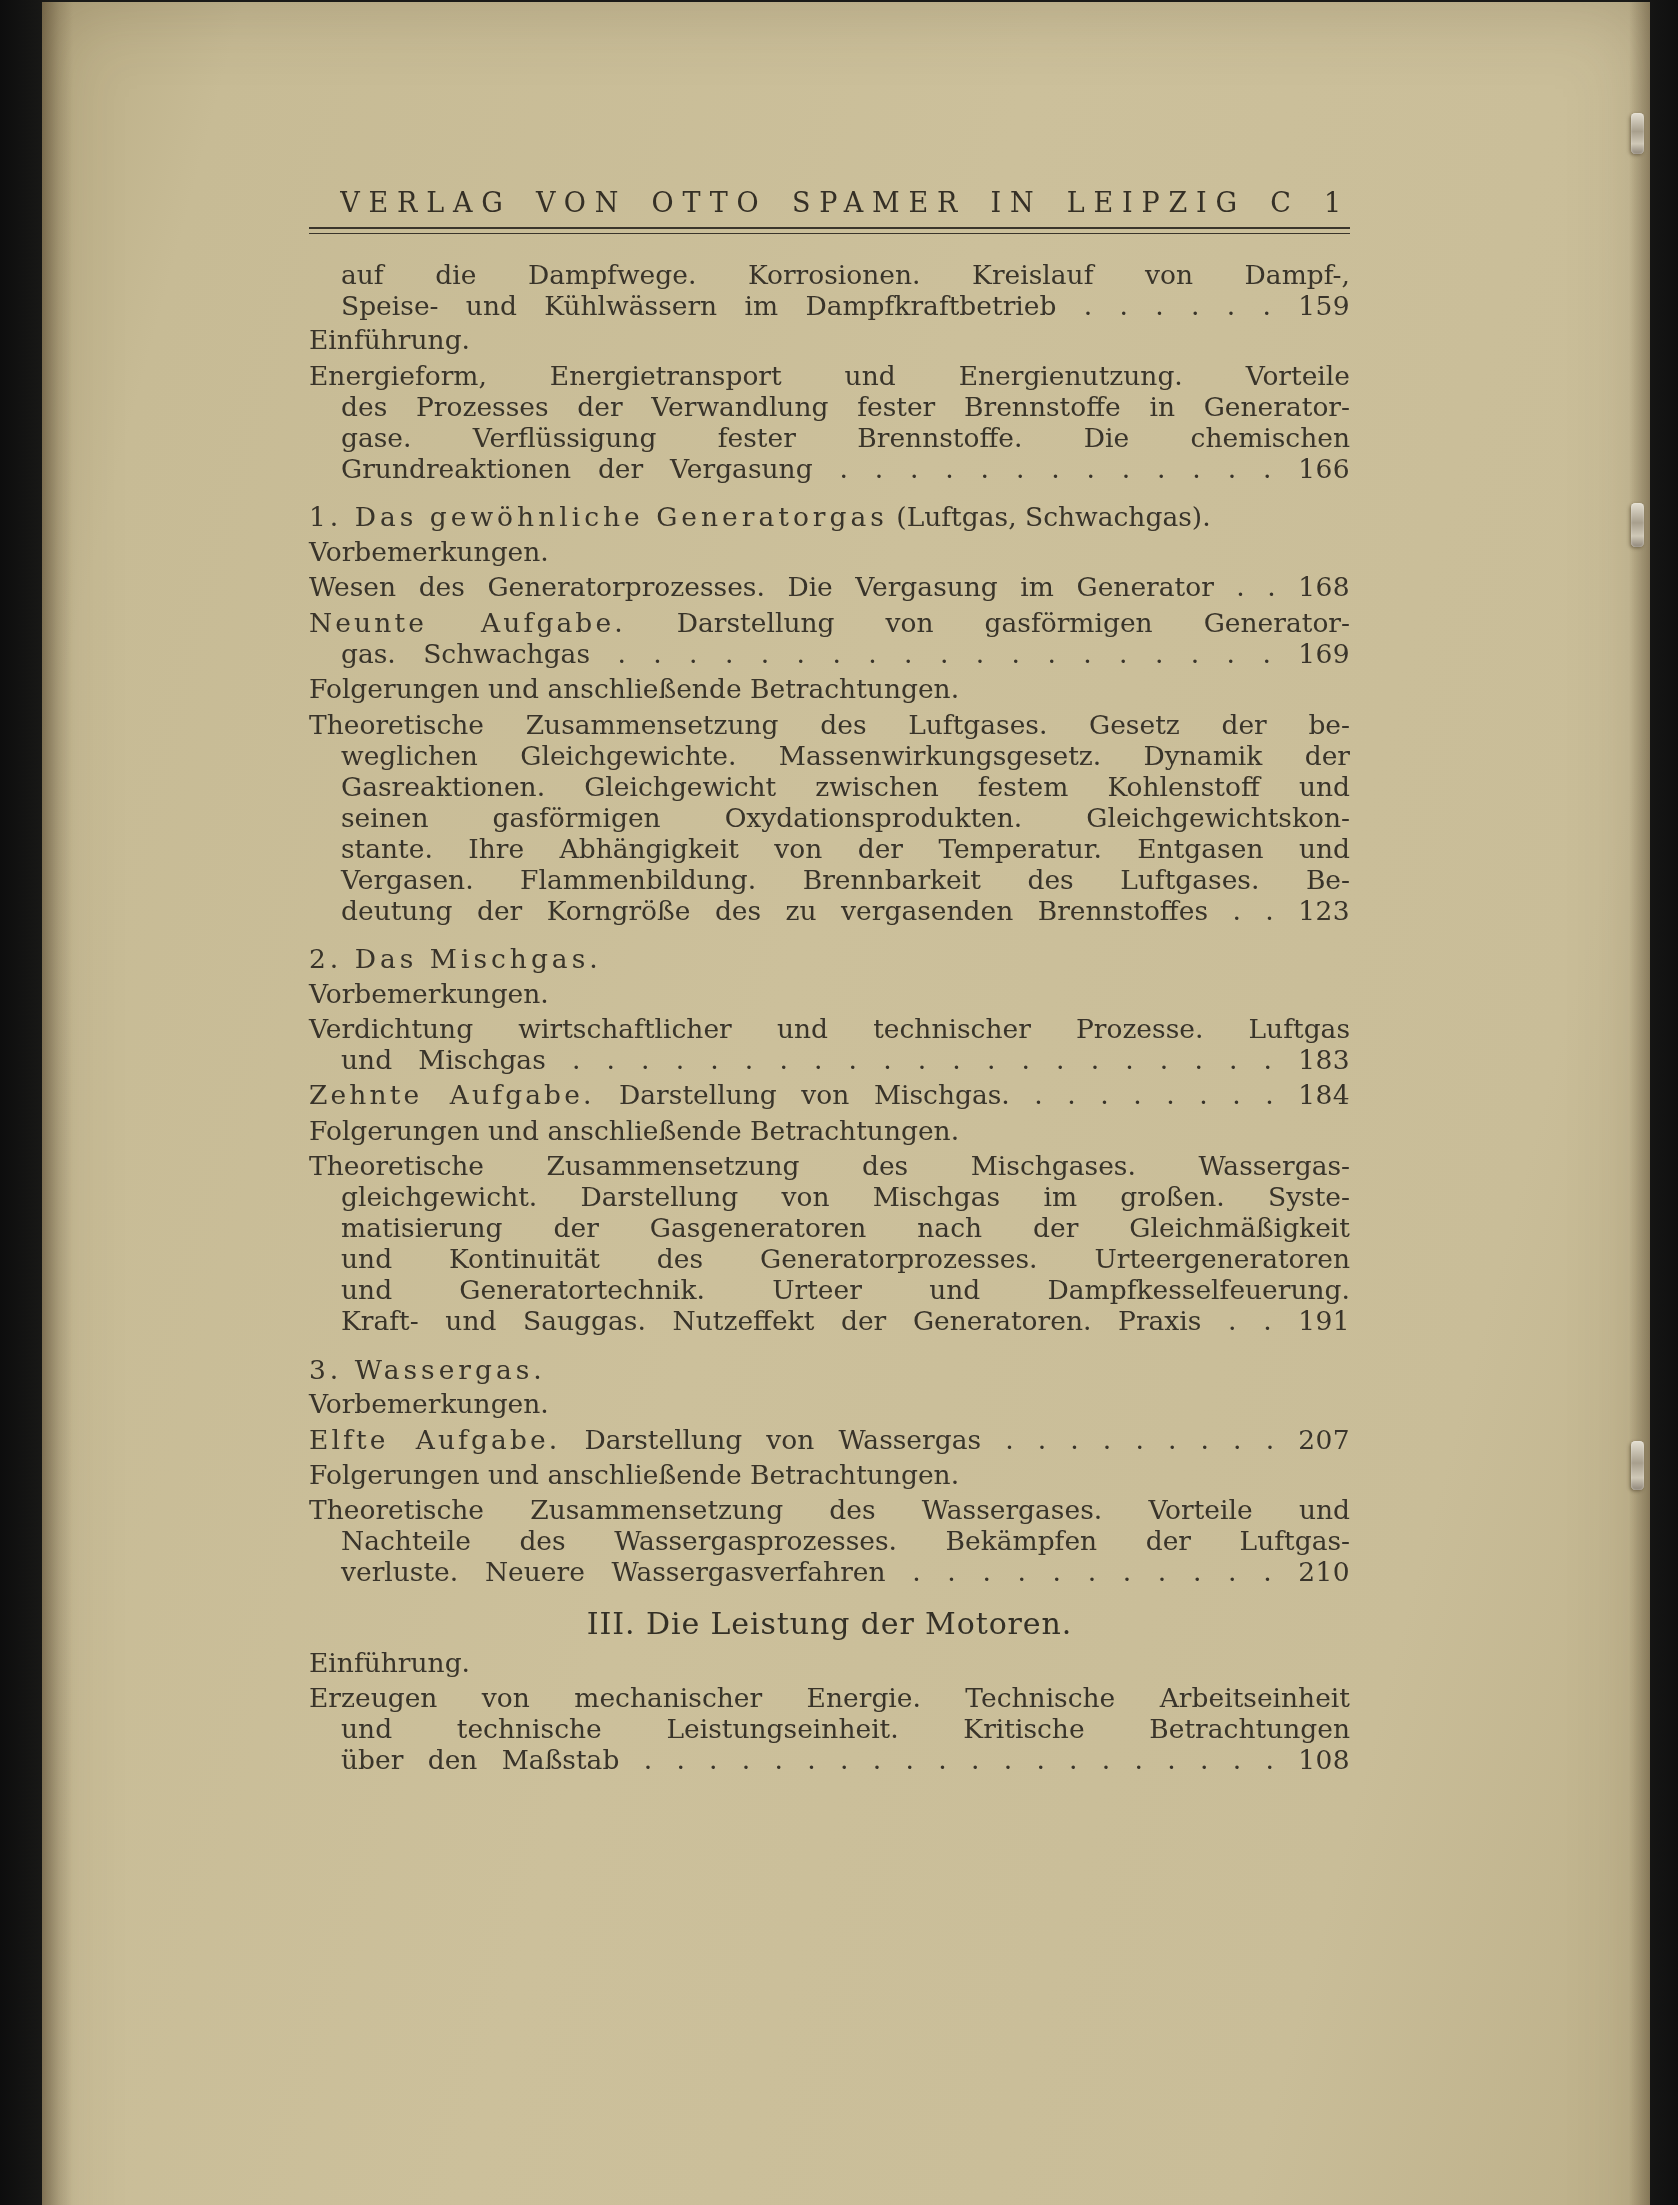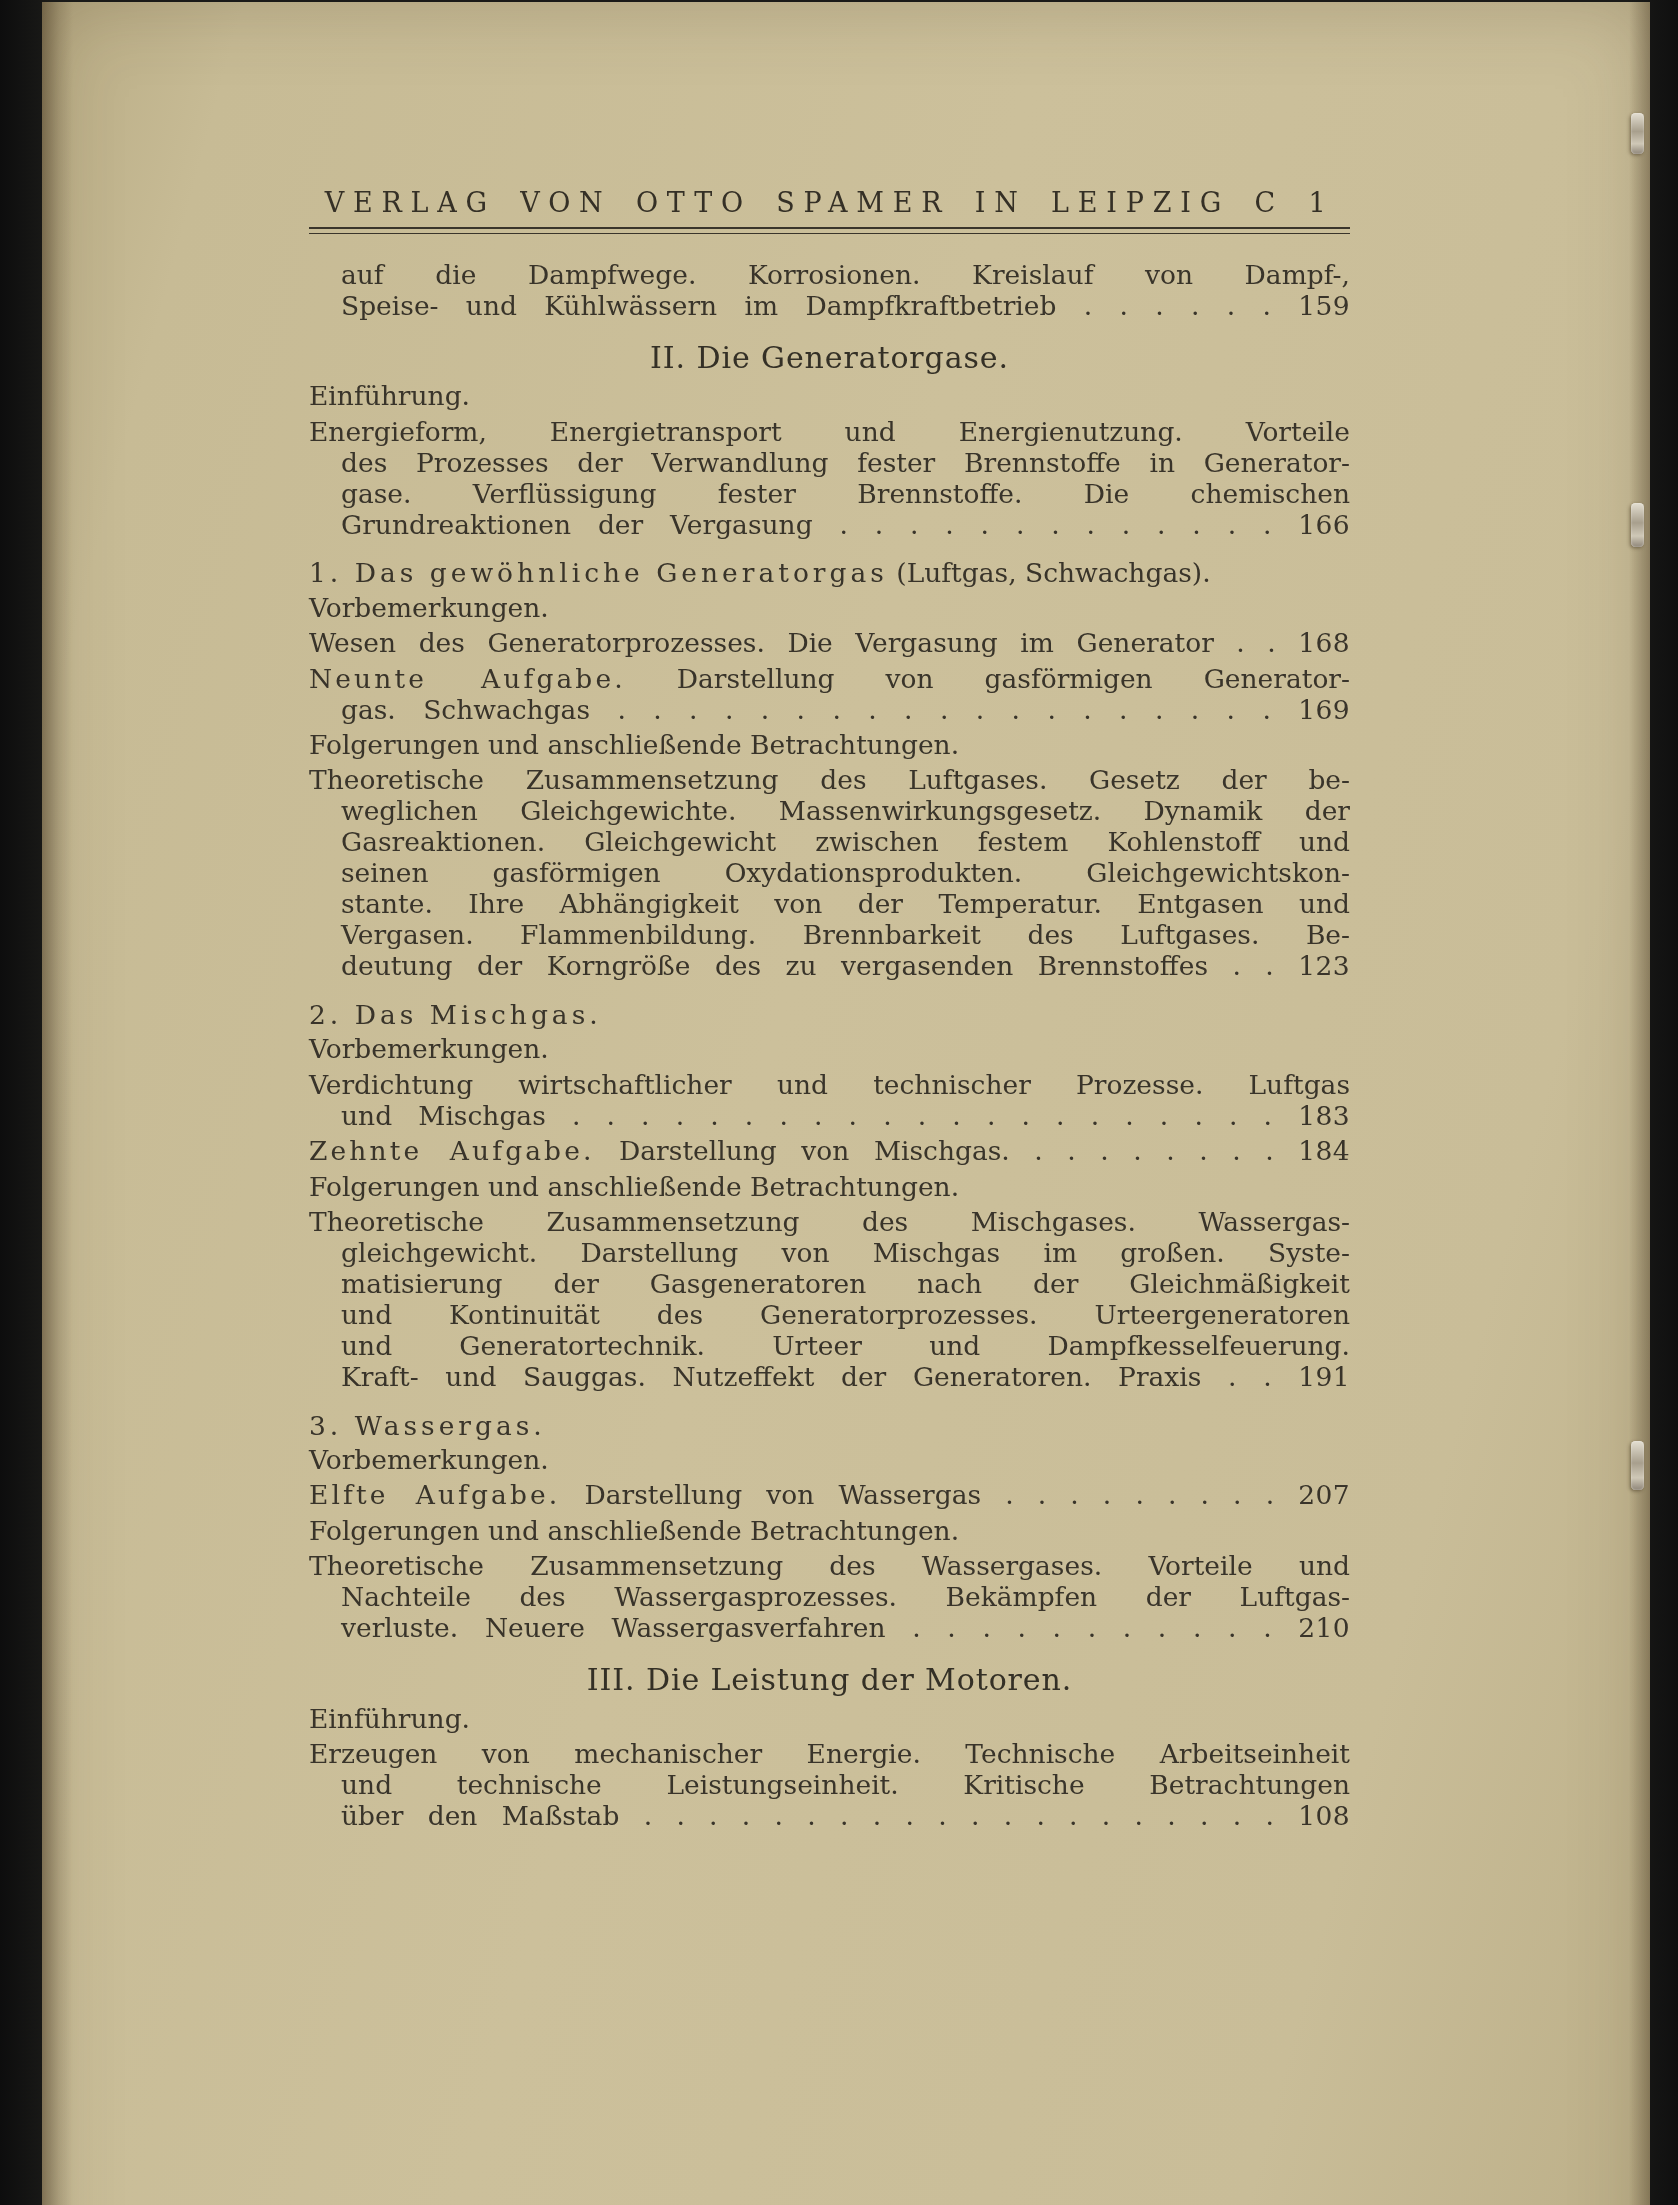--- a/index.html
+++ b/index.html
@@ -57,21 +57,21 @@
     position: absolute;
     left: 267px;
     top: 185px;
     width: 1041px;
     color: #39342a;
   }
   .pubheader {
     font-size: 27px;
     letter-spacing: 8.8px;
     word-spacing: 7px;
-    text-align: center;
+    text-align: right;
     white-space: nowrap;
     color: #3530266;
     color: #353026;
   }
   .rule {
     height: 4px;
     border-top: 2.6px solid #3a352b;
     border-bottom: 1.3px solid #3a352b;
     margin: 8.8px 0 25px 0;
   }
@@ -123,21 +123,20 @@
     <div class="staple s2"></div>
     <div class="staple s3"></div>
 
     <div class="content">
       <div class="pubheader">VERLAG VON OTTO SPAMER IN LEIPZIG C 1</div>
       <div class="rule"></div>
 
       <div class="entry cont"><span class="txt">auf die Dampfwege. Korrosionen. Kreislauf von Dampf-,
 Speise- und Kühlwässern im Dampfkraftbetrieb . . . . . .</span> <span class="pg">159</span></div>
 
-      <div class="h1">II. Die Generatorgase.</div>
       <div class="h2">Einführung.</div>
 
       <div class="entry"><span class="txt">Energieform, Energietransport und Energienutzung. Vorteile
 des Prozesses der Verwandlung fester Brennstoffe in Generator-
 gase. Verflüssigung fester Brennstoffe. Die chemischen
 Grundreaktionen der Vergasung . . . . . . . . . . . . .</span> <span class="pg">166</span></div>
 
       <div class="h3"><span class="sp">1. Das gewöhnliche Generatorgas</span> <span>(Luftgas, Schwachgas).</span></div>
       <div class="h2">Vorbemerkungen.</div>
 

